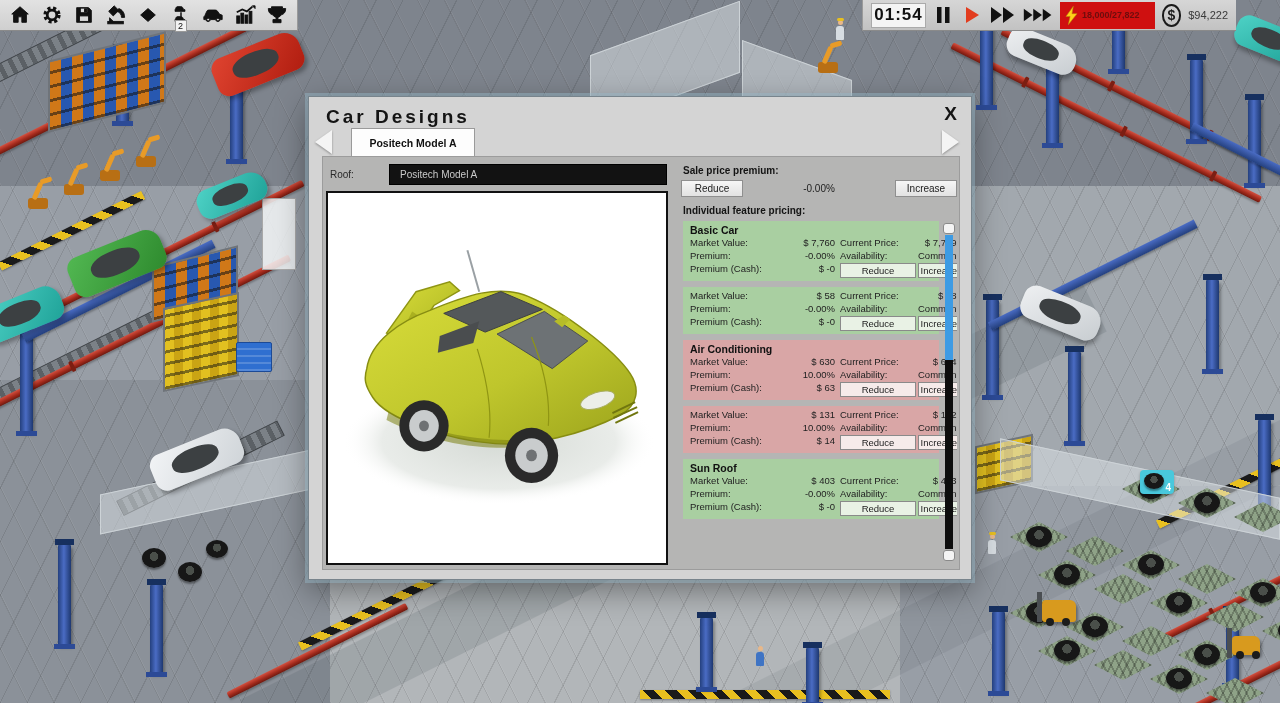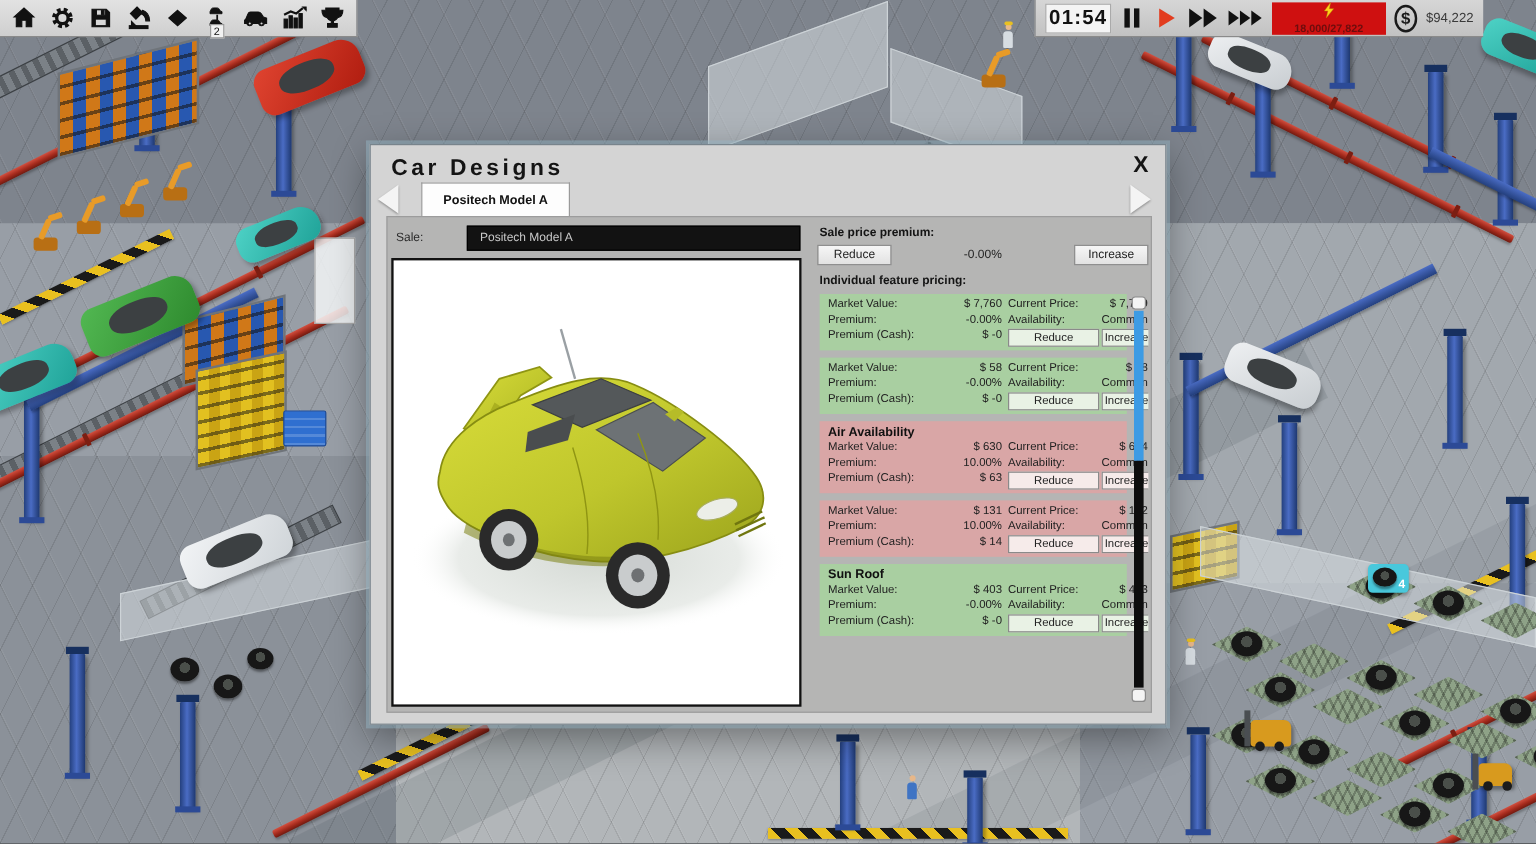--- a/index.html
+++ b/index.html
@@ -62,29 +62,29 @@
   .tool-btn svg{width:22px;height:22px;fill:#111;stroke:#111;}
   .tool-btn .nbadge{position:absolute;left:8px;bottom:-4px;min-width:12px;height:12px;background:#f2f2f2;border:1px solid #999;
     font-size:9px;text-align:center;line-height:11px;color:#111;}
   .topbar-right{position:absolute;left:862px;top:0;width:374px;height:31px;z-index:5;
     background:linear-gradient(#d6d6d6,#c2c2c2);border-bottom:1px solid #8a8a8a;border-left:1px solid #9a9a9a;
     display:flex;align-items:center;gap:7px;padding:0 8px;}
   .clockbox{background:#f4f4f4;border:1px solid #aaa;width:66px;height:25px;font-size:17px;font-weight:bold;color:#111;
     display:flex;align-items:center;justify-content:center;letter-spacing:1px;}
   .pb{width:26px;height:25px;display:flex;align-items:center;justify-content:center;cursor:pointer;}
   .pb svg{height:18px;}
-  .powerbox{height:27px;width:112px;background:#cf1010;display:flex;align-items:center;gap:4px;padding:0 5px;cursor:pointer;flex-direction:column;}
+  .powerbox{height:27px;width:112px;background:#cf1010;display:flex;align-items:center;gap:4px;padding:0 5px;cursor:pointer;}
   .powerbox svg{width:13px;height:19px;}
   .powerbox span{font-size:9px;font-weight:bold;color:#6d0d0d;white-space:nowrap;}
   .coin{width:23px;height:23px;border:2.5px solid #1a1a1a;border-radius:50%;display:flex;align-items:center;justify-content:center;
     font-weight:bold;font-size:14px;color:#1a1a1a;background:transparent;}
   .cash{font-size:11px;color:#3a3a3a;}
 
   
-  .dialog{position:absolute;left:308px;top:120px;width:664px;height:484px;z-index:10;background:#d4d4d4;
+  .dialog{position:absolute;left:308px;top:96px;width:664px;height:484px;z-index:10;background:#d4d4d4;
     border:1px solid #78848c;box-shadow:0 0 0 3px rgba(150,185,200,.45), 0 10px 30px rgba(0,0,0,.4);}
   .dlg-title{position:absolute;left:17px;top:9px;font-size:19px;font-weight:bold;letter-spacing:3px;color:#141414;}
   .dlg-close{position:absolute;right:14px;top:6px;font-size:19px;font-weight:bold;color:#141414;cursor:pointer;}
   .tab-arrow{position:absolute;top:136px;width:0;height:0;cursor:pointer;filter:drop-shadow(0 1px 1px rgba(0,0,0,.35));}
   .tab-arrow.left{left:314px;border-top:12px solid transparent;border-bottom:12px solid transparent;border-right:17px solid #f4f4f4;}
   .tab-arrow.right{left:941px;border-top:12px solid transparent;border-bottom:12px solid transparent;border-left:17px solid #f4f4f4;}
   .tab{position:absolute;left:42px;top:31px;width:124px;height:28px;background:#fdfdfd;border:1px solid #9a9a9a;border-bottom:none;
     font-size:10.5px;font-weight:bold;color:#111;display:flex;align-items:center;justify-content:center;cursor:pointer;}
   .content{position:absolute;left:13px;top:59px;width:638px;height:414px;background:#b5b5b4;border:1px solid #9c9c9c;}
   .name-label{position:absolute;left:7px;top:12px;font-size:10px;color:#2a2a2a;}
@@ -398,21 +398,21 @@
     <div class="coin">$</div>
     <div class="cash">$94,222</div>
   </div>
 
   <div class="dialog">
     <div class="dlg-title">Car Designs</div>
     <div class="dlg-close">X</div>
     <div class="tab">Positech Model A</div>
 
     <div class="content">
-      <div class="name-label">Sale:</div>
+      <div class="name-label">Roof:</div>
       <input class="name-input" type="text" value="Positech Model A" style="">
       <div class="carbox">
         <svg viewBox="0 0 340 375">
           <defs>
             <linearGradient id="cg" x1="0" y1="0" x2="1" y2="1">
               <stop offset="0" stop-color="#d9dd3a"></stop>
                 <stop offset=".55" stop-color="#bfc62c"></stop>
                 <stop offset="1" stop-color="#9ba31c"></stop>
             </linearGradient>
             <radialGradient id="sh" cx=".5" cy=".5" r=".5">
@@ -452,20 +452,21 @@
         <div class="sale-row">
           <div class="btn">Reduce</div>
           <div class="sale-val">-0.00%</div>
           <div class="btn">Increase</div>
         </div>
         <div class="sec-h">Individual feature pricing:</div>
 
         <div class="flist">
 
           <div class="card green">
+            <div class="fname">Basic Car</div>
             <div class="lbl">Market Value:</div>
               <div class="val">$ 7,760</div>
             <div class="lbl">Current Price:</div>
               <div class="val">$ 7,759</div>
             <div class="lbl">Premium:</div>
               <div class="val">-0.00%</div>
             <div class="lbl">Availability:</div>
               <div class="val">Common</div>
             <div class="lbl">Premium (Cash):</div>
               <div class="val">$ -0</div>
@@ -482,21 +483,21 @@
               <div class="val">-0.00%</div>
             <div class="lbl">Availability:</div>
               <div class="val">Common</div>
             <div class="lbl">Premium (Cash):</div>
               <div class="val">$ -0</div>
             <div class="cbtn">Reduce</div>
             <div class="cbtn">Increase</div>
           </div>
 
           <div class="card pink">
-            <div class="fname">Air Availability</div>
+            <div class="fname">Air Conditioning</div>
             <div class="lbl">Market Value:</div>
               <div class="val">$ 630</div>
             <div class="lbl">Current Price:</div>
               <div class="val">$ 694</div>
             <div class="lbl">Premium:</div>
               <div class="val">10.00%</div>
             <div class="lbl">Availability:</div>
               <div class="val">Common</div>
             <div class="lbl">Premium (Cash):</div>
               <div class="val">$ 63</div>

